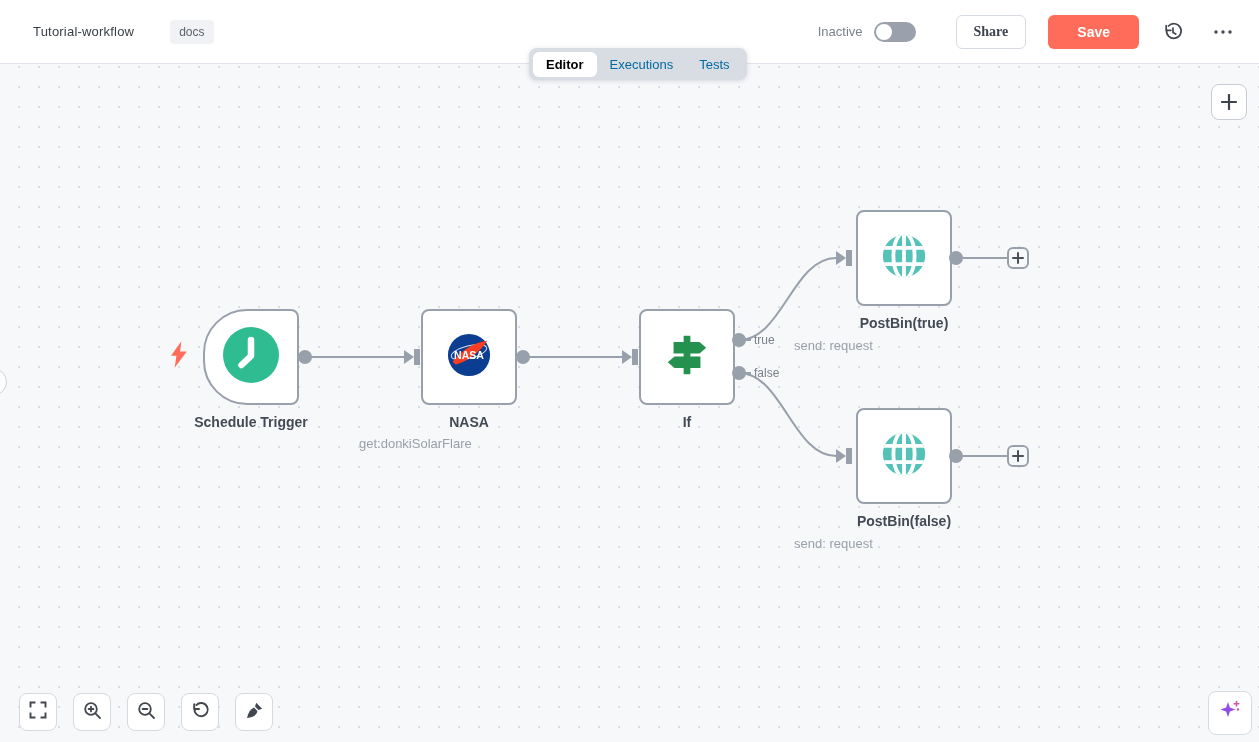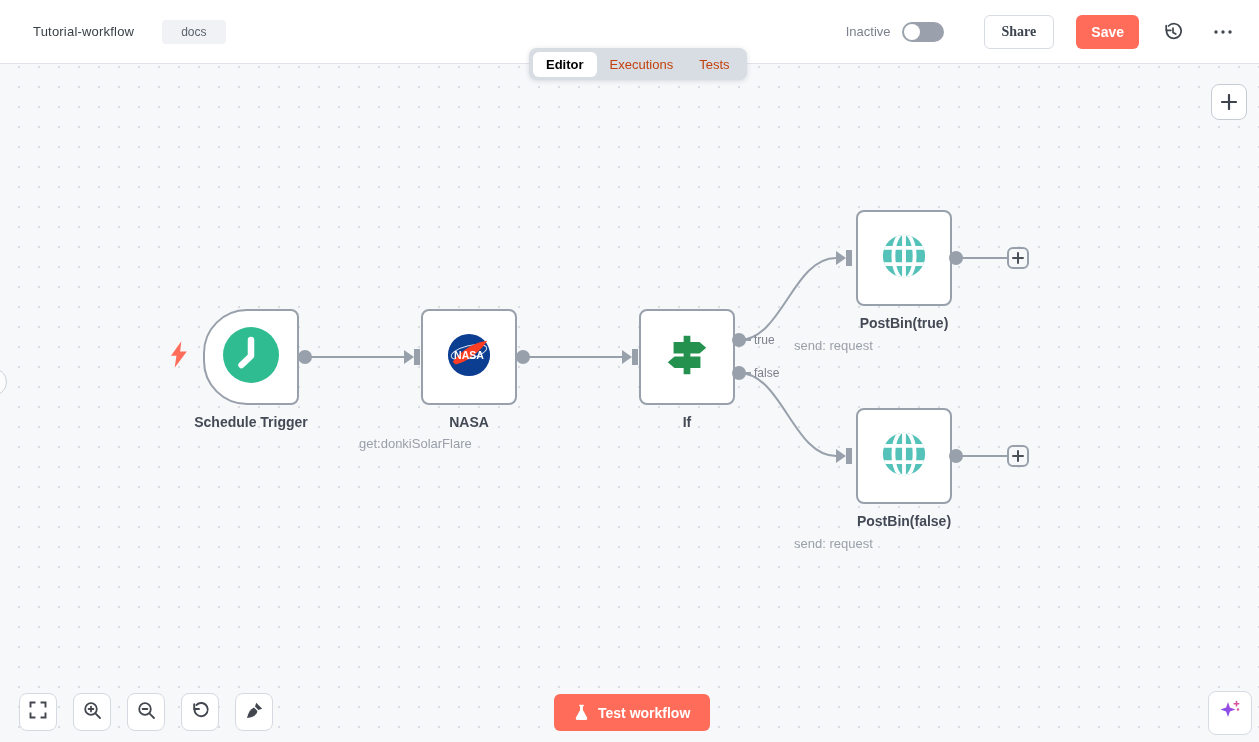--- a/index.html
+++ b/index.html
@@ -4,44 +4,44 @@
 <style>
   * { margin:0; padding:0; box-sizing:border-box; }
   html,body { width:1259px; height:742px; overflow:hidden;
     font-family:"Liberation Sans", sans-serif; background:#fff; }
 
   
   .header { position:absolute; top:0; left:0; width:1259px; height:64px;
     background:#fff; border-bottom:1px solid #e0e3e9; display:flex;
     align-items:center; padding:0 22px 0 33px; z-index:10; }
   .wf-title { font-size:13px; color:#3a4048; letter-spacing:.2px; }
-  .wf-tag { margin-left:28px; background:#f0f2f5; color:#5b626d; font-size:12px;
-    padding:5px 19px; border-radius:4px; }
+  .wf-tag { margin-left:36px; background:#f0f2f5; color:#5b626d; font-size:12px;
+    padding:5px 9px; border-radius:4px; }
   .header-right { margin-left:auto; display:flex; align-items:center; }
   .status-label { font-size:13px; color:#7b818c; margin-right:11px; }
   .toggle { width:42px; height:20px; border-radius:10px; background:#9aa1ac;
     position:relative; margin-right:40px; cursor:pointer; }
   .toggle-knob { position:absolute; left:2px; top:2px; width:16px; height:16px;
     border-radius:50%; background:#fff; }
   .btn-share { height:34px; padding:0 17px; background:#fff; border:1px solid #d7dbe2;
     border-radius:6px; font-size:14px; font-weight:bold; color:#3d4450;
     margin-right:22px; font-family:Liberation Serif, serif; cursor:pointer; }
-  .btn-save { height:34px; padding:0 15px; background:#ff6d5a; border:none;
+  .btn-save { height:34px; padding:0 29px; background:#ff6d5a; border:none;
     border-radius:6px; font-size:14px; font-weight:bold; color:#fff;
     margin-right:20px; font-family:inherit; cursor:pointer;text-align:right; }
   .icon-btn { width:28px; height:28px; display:flex; align-items:center;
     justify-content:center; cursor:pointer; }
   .icon-btn.history { margin-right:22px; }
 
   
   .tabs { position:absolute; left:529px; top:48px; height:32px; background:#d8dce3;
     border-radius:8px; display:flex; align-items:center; padding:0 4px; z-index:30;
     box-shadow:0 1px 5px rgba(60,68,86,.18); }
   .tab { padding:0 13px; height:25px; line-height:25px; font-size:13px;
-    color:#c2410c; border-radius:6px; cursor:pointer; }
+    color:#0369a1; border-radius:6px; cursor:pointer; }
   .tab.active { background:#fff; color:#000000; font-weight:bold; }
 
   
   .canvas { position:absolute; top:64px; left:0; width:1259px; height:678px;
     background:#f7f8fa;
     background-image:radial-gradient(#d9dce2 1.1px, transparent 1.1px);
     background-size:20px 20px; background-position:9px 13px; }
   .edges { position:absolute; top:0; left:0; z-index:3; pointer-events:none; }
 
   .node { position:absolute; width:96px; height:96px; background:#fff;
@@ -293,28 +293,20 @@
     <span>
       <svg width="19" height="19" viewBox="0 0 19 19">
         <g fill="#42474f">
           <path d="M11.2 1.8 L17.2 7.8 L13.4 9 L10 5.6 Z"></path>
           <path d="M9 6.6 L12.4 10 C12 13.4 8.4 16.4 2 17 C3.2 12 5 8.6 9 6.6 Z"></path>
         </g>
       </svg>
     </span>
   </div>
 
-  <button class="btn-test">
-    <span style="display:flex;">
-      <svg width="15" height="17" viewBox="0 0 16 18" fill="#fff">
-        <path d="M5.6 0.8 H10.4 V2.4 H9.5 V6.4 L13.9 14.2 A 1.9 1.9 0 0 1 12.2 17 H3.8 A 1.9 1.9 0 0 1 2.1 14.2 L6.5 6.4 V2.4 H5.6 Z"></path>
-      </svg>
-    </span>
-    <span>Test workflow</span>
-  </button>
 
   <div class="btn-ai">
     <span>
       <svg width="26" height="26" viewBox="0 0 26 26">
         <defs>
           <linearGradient id="sparkGrad" x1="0" y1="1" x2="1" y2="0">
             <stop offset="0" stop-color="#6d4df2"></stop>
               <stop offset="1" stop-color="#b94fd6"></stop>
           </linearGradient>
         </defs>

